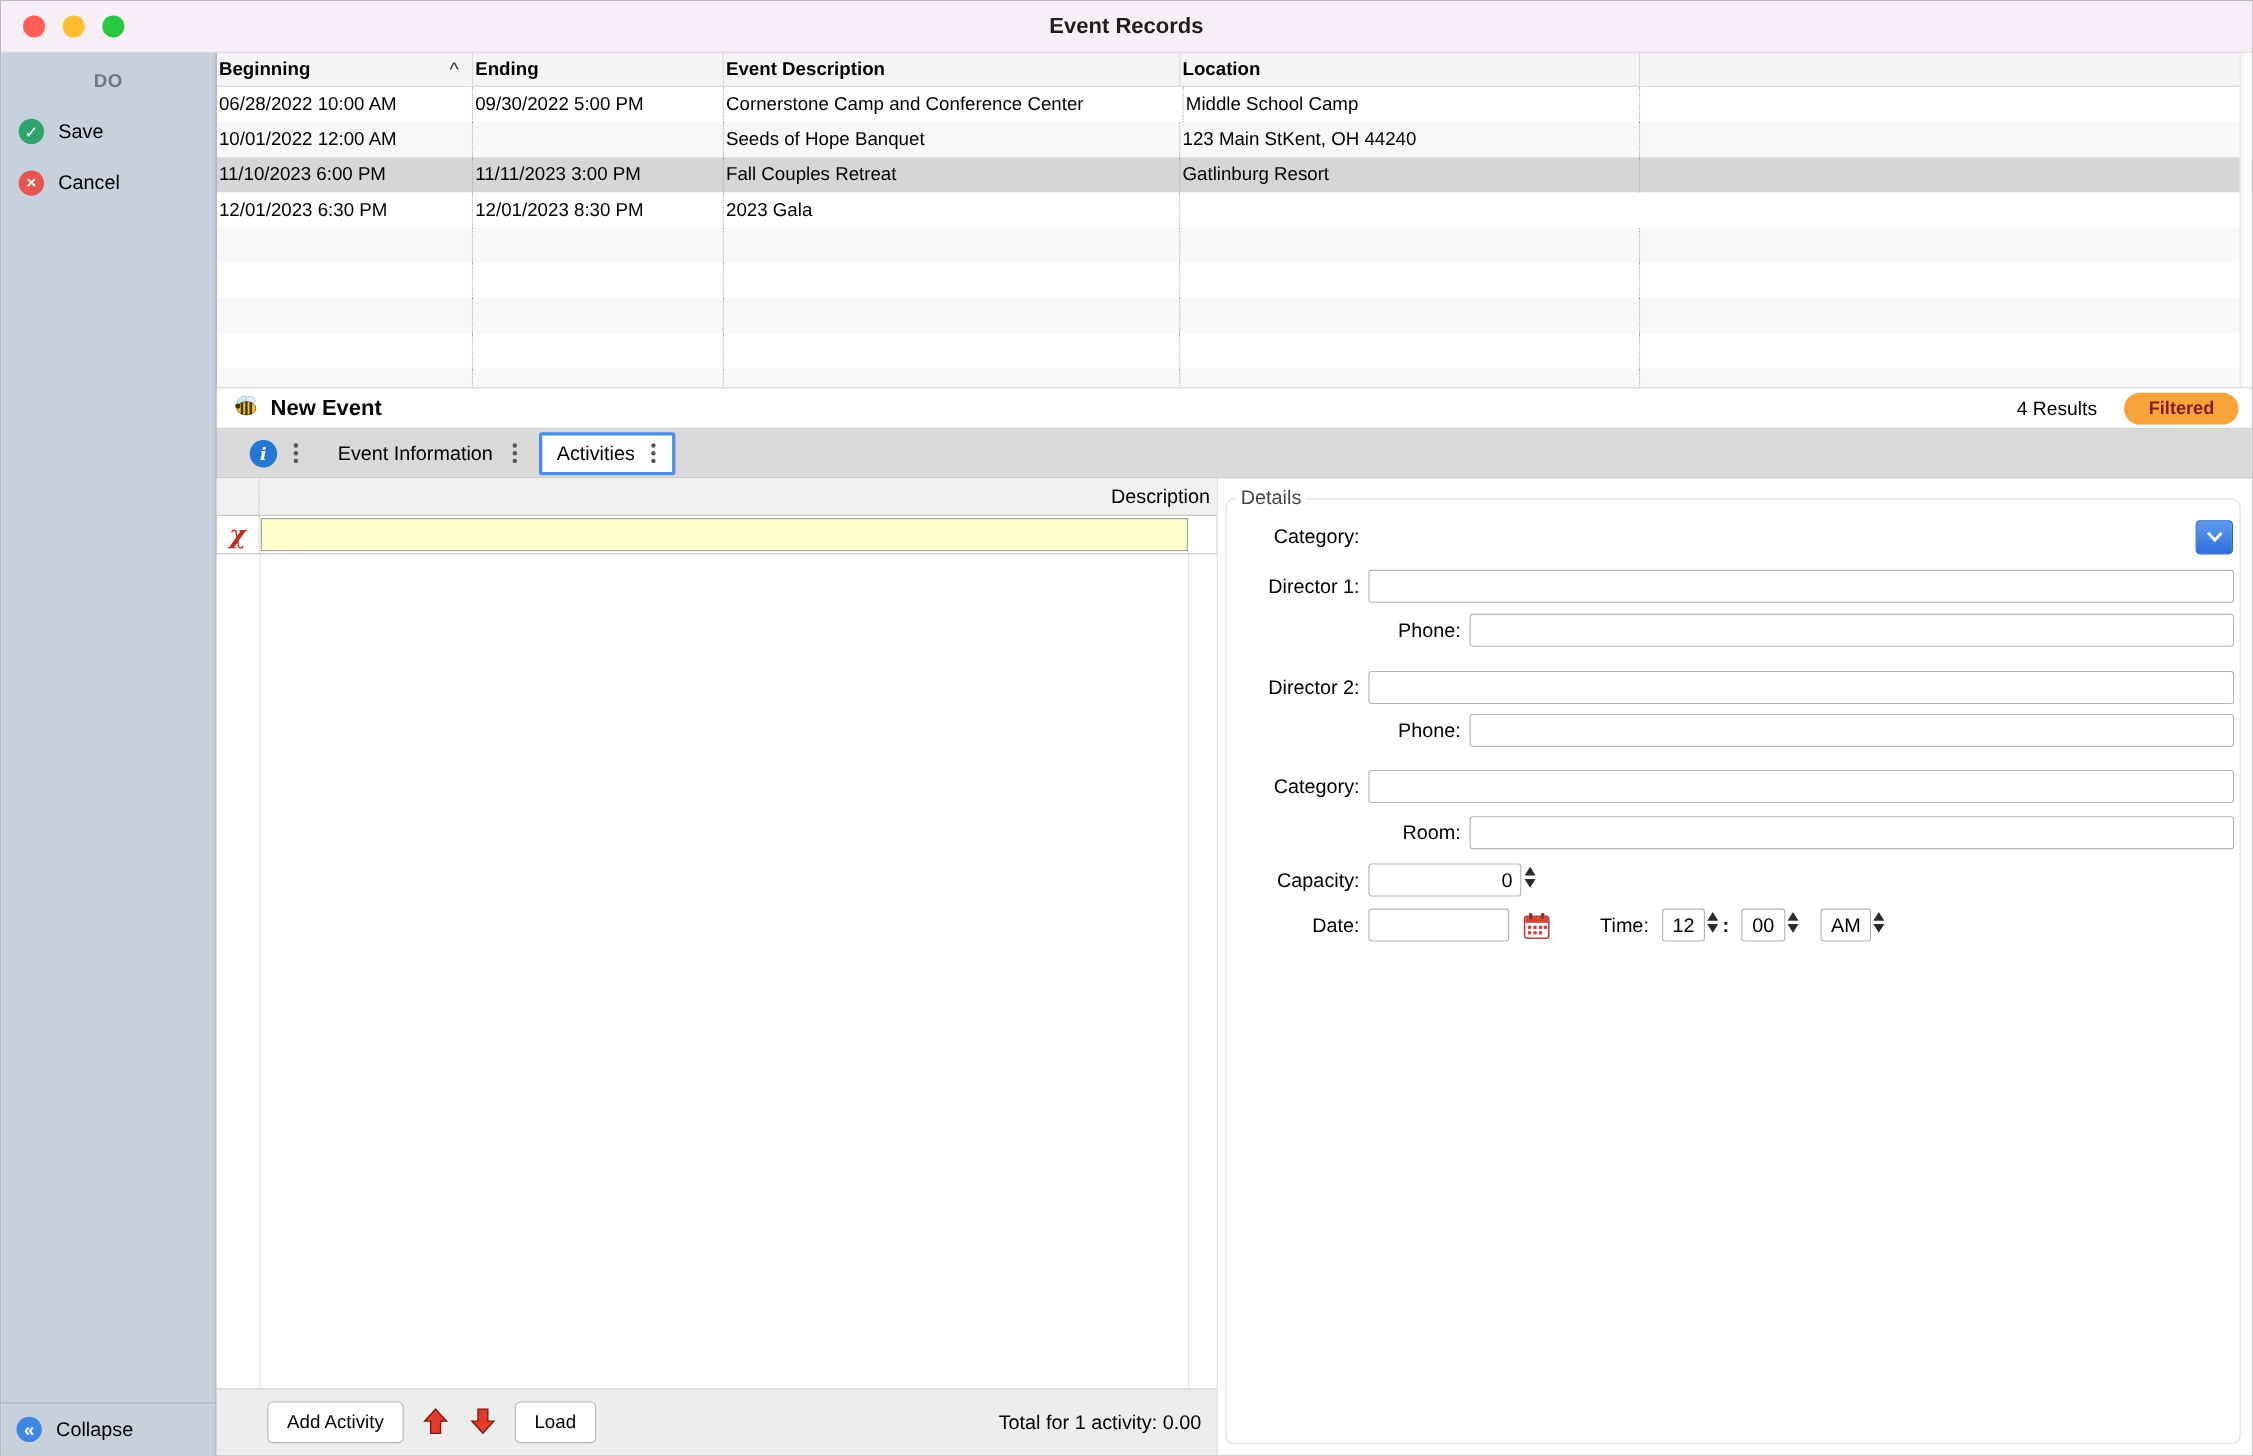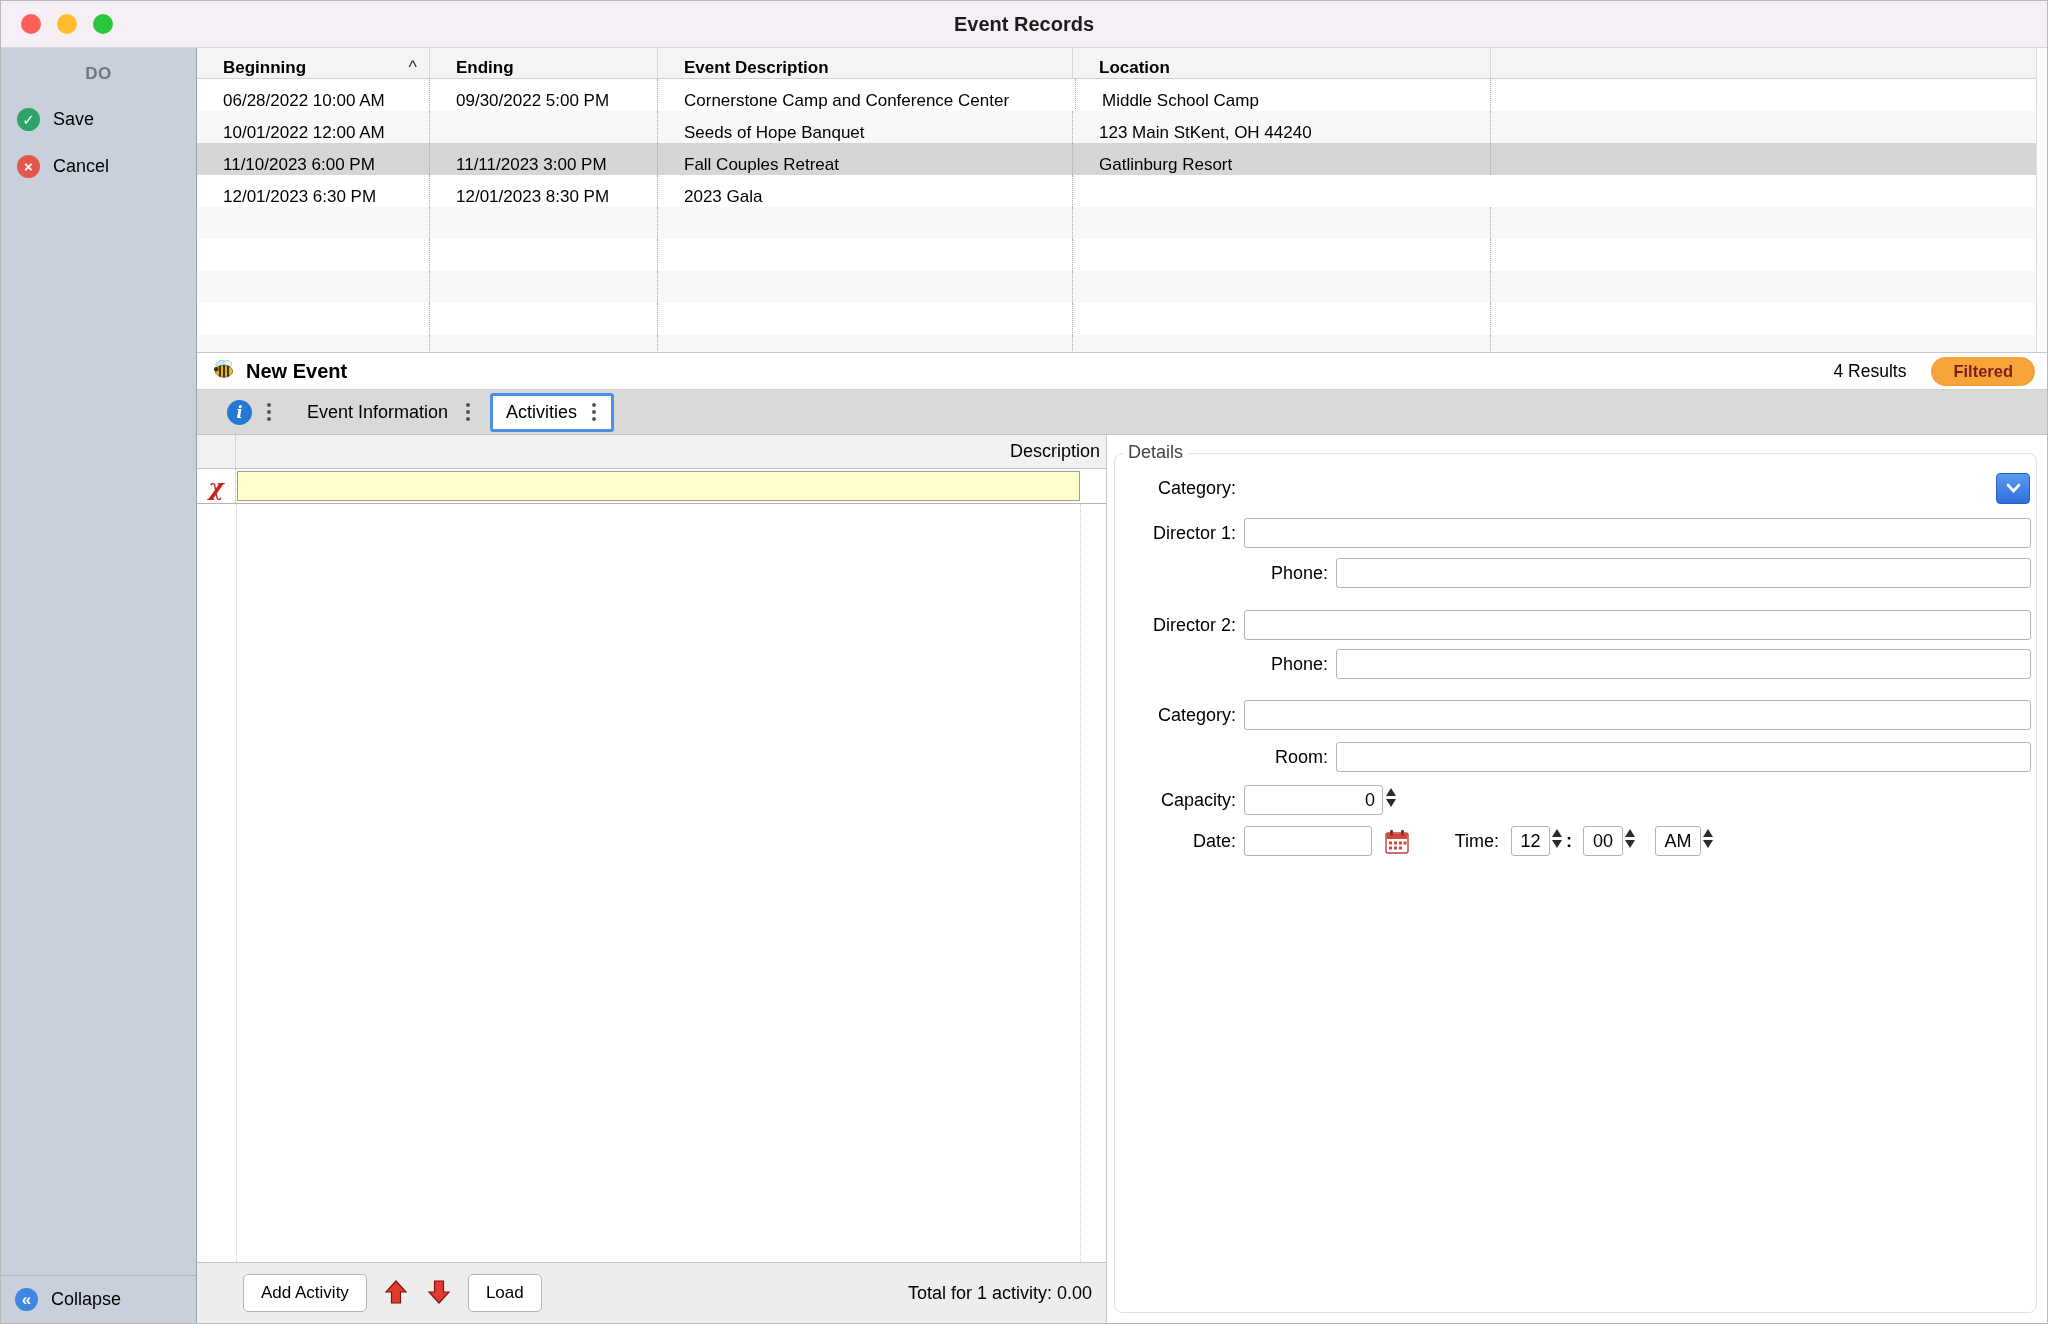--- a/index.html
+++ b/index.html
@@ -30,21 +30,21 @@
   .save-circle{background:#2ea36a} .cancel-circle{background:#e4574e} .collapse-circle{background:#3f86e0; font-size:17px;}
   .collapse-row { margin-top:auto; border-top:1px solid #aeb6c1; height:48px;
     display:flex; align-items:center; gap:13px; padding-left:14px; font-size:18px; }
   .main { flex:1; display:flex; flex-direction:column; min-width:0; }
   
   .table-area { height:305px; position:relative; overflow:hidden; border-bottom:1px solid #c9c9c9; flex:0 0 auto; }
   .trow { display:flex; height:32px; align-items:stretch; background:#fff; }
   .trow.stripe { background:#f6f8fa; }
   .trow.selected { background:#d6d6d6; }
   .thead { height:31px; background:#f4f4f4; border-bottom:1px solid #d2d2d2; font-weight:bold; display:flex; }
-  .tcell { display:flex; align-items:flex-end; padding-left:26px; font-size:17px;
+  .tcell { display:flex; align-items:center; padding-left:2px; font-size:17px;
     white-space:nowrap; overflow:hidden; }
   .c1{width:232px} .c2{width:228px} .c3{width:415px} .c4{width:418px} .c5{flex:1}
   .thead .tcell + .tcell { border-left:1px solid #d9d9d9; }
   .trow .tcell + .tcell { border-left:1px dotted #adadad; }
   .sort-indicator { margin-left:auto; margin-right:12px; font-size:18px; color:#333; font-weight:normal; }
   .scroll-strip { position:absolute; right:0; top:0; bottom:0; width:11px;
     background:#fcfcfc; border-left:1px solid #e0e0e0; }
   
   .record-bar { height:37px; background:#fff; display:flex; align-items:center;
     padding:0 12px 0 14px; border-bottom:1px solid #d0d0d0; gap:9px; flex:0 0 auto;text-align:right; }

